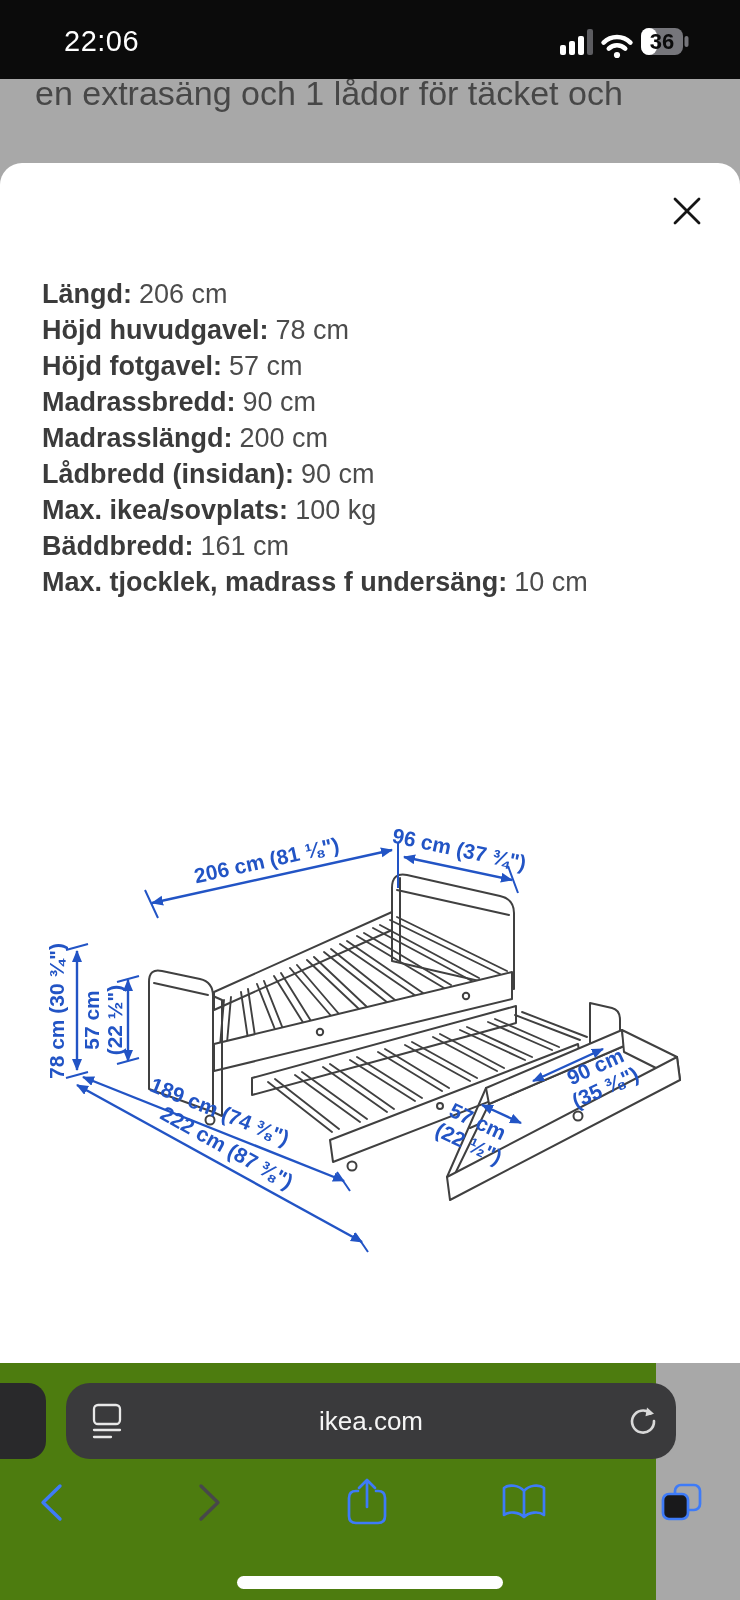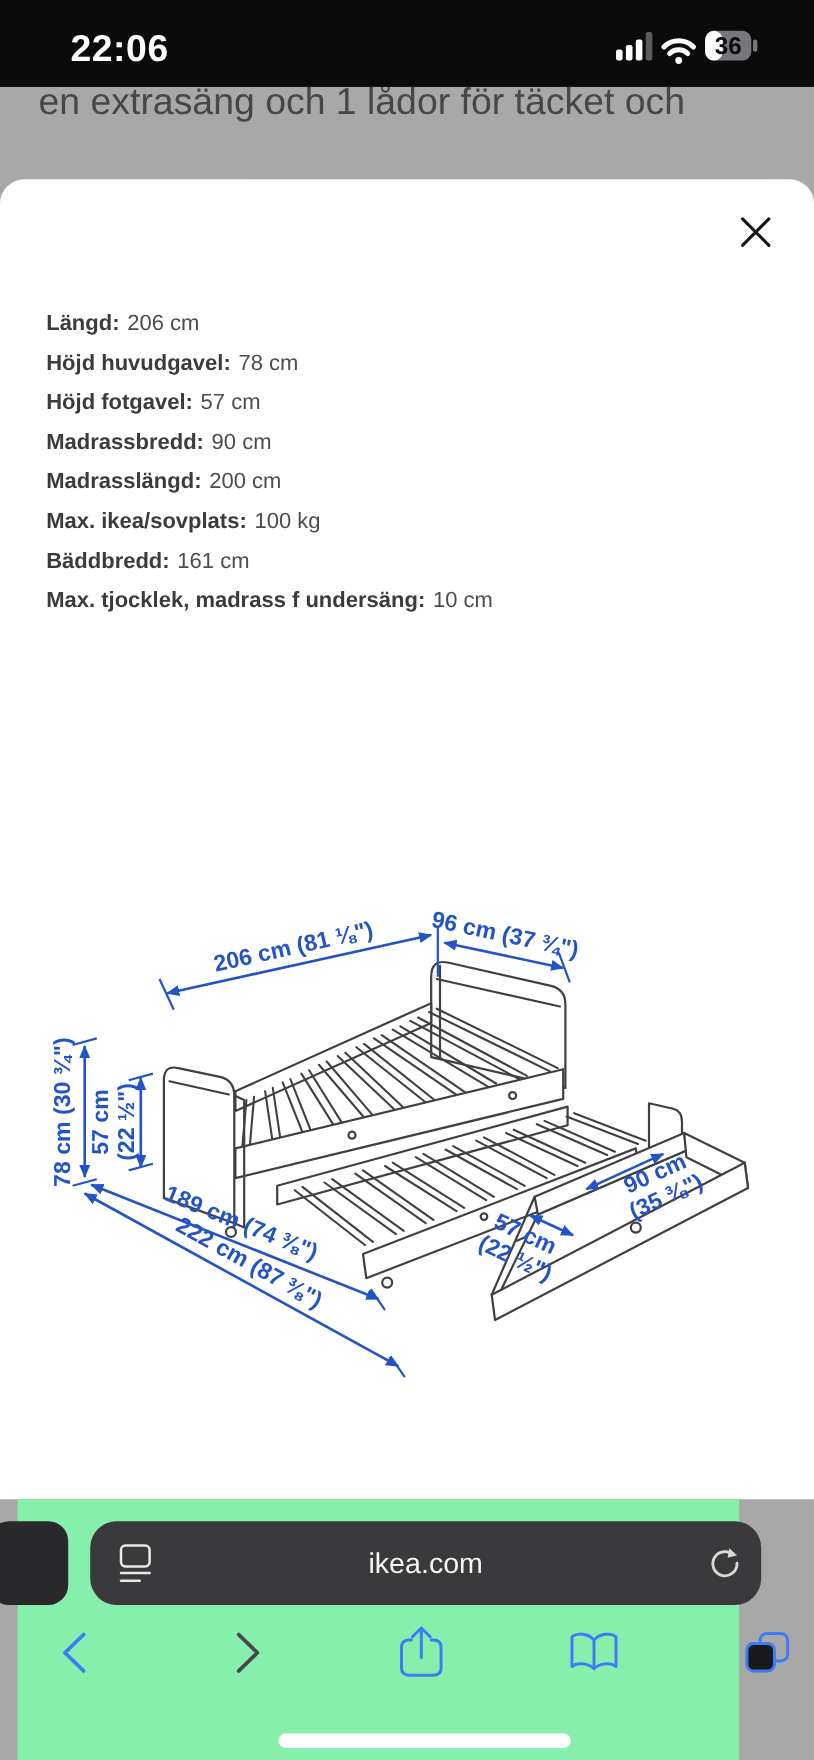--- a/index.html
+++ b/index.html
@@ -5,31 +5,31 @@
   html,body{margin:0;padding:0;background:#000;}
   *{box-sizing:border-box;}
   .screen{position:relative;width:740px;height:1600px;overflow:hidden;
     font-family:"Liberation Sans",sans-serif;background:#a8a8a8;}
   
   .backdrop{position:absolute;left:0;top:0;width:740px;height:400px;background:#a8a8a8;}
   .backdrop-text{position:absolute;left:35px;top:73px;width:700px;
     font-size:34px;line-height:41px;color:#474747;}
   
   .status-bar{position:absolute;left:0;top:0;width:740px;height:79px;background:#0b0b0b;z-index:30;}
-  .status-time{position:absolute;left:64px;top:25px;font-size:34px;font-weight:700;color:#fff;letter-spacing:.5px;}
+  .status-time{position:absolute;left:64px;top:25px;font-size:29px;font-weight:400;color:#fff;letter-spacing:.5px;}
   .status-icons{position:absolute;right:0;top:0;}
   
   .sheet{position:absolute;left:0;top:163px;width:740px;height:1200px;background:#ffffff;
     border-radius:22px 22px 0 0;z-index:10;}
   .close-btn{position:absolute;left:660px;top:22px;width:52px;height:52px;cursor:pointer;}
-  .spec-list{position:absolute;left:42px;top:113px;width:660px;font-size:20px;line-height:36px;color:#4c4c4c;}
+  .spec-list{position:absolute;left:42px;top:113px;width:660px;font-size:27px;line-height:36px;color:#4c4c4c;}
   .spec-label{font-weight:700;color:#3b3b3b;margin-right:7px;}
   .diagram{position:absolute;left:0;top:617px;width:740px;height:510px;}
   
-  .chrome{position:absolute;left:16px;top:1363px;width:656px;height:237px;background:#86efac;z-index:20;}
+  .chrome{position:absolute;left:0;top:1363px;width:656px;height:237px;background:#4d7c0f;z-index:20;}
   .peek-tab{position:absolute;left:-26px;top:20px;width:72px;height:76px;border-radius:18px;background:#29292b;}
   .url-bar{position:absolute;left:66px;top:20px;width:610px;height:76px;border-radius:24px;background:#3a3a3c;}
   .url-text{display:block;width:100%;text-align:center;line-height:76px;font-size:26px;color:#f5f5f5;}
   .reader-btn{position:absolute;left:24px;top:19px;}
   .reload-btn{position:absolute;right:16px;top:21px;}
   .toolbar{position:absolute;left:0;top:107px;width:740px;height:70px;}
   .home-indicator{position:absolute;left:237px;top:213px;width:266px;height:13px;border-radius:7px;background:#ffffff;}
 </style>
 </head>
 <body>
@@ -73,20 +73,21 @@
         <line x1="39" y1="14" x2="15" y2="38"></line>
       </g>
     </svg>
 
     <div class="spec-list">
       <div><span class="spec-label">Längd:</span><span class="spec-value">206 cm</span></div>
       <div><span class="spec-label">Höjd huvudgavel:</span><span class="spec-value">78 cm</span></div>
       <div><span class="spec-label">Höjd fotgavel:</span><span class="spec-value">57 cm</span></div>
       <div><span class="spec-label">Madrassbredd:</span><span class="spec-value">90 cm</span></div>
       <div><span class="spec-label">Madrasslängd:</span><span class="spec-value">200 cm</span></div>
+      <div><span class="spec-label">Lådbredd (insidan):</span><span class="spec-value">90 cm</span></div>
       <div><span class="spec-label">Max. ikea/sovplats:</span><span class="spec-value">100 kg</span></div>
       <div><span class="spec-label">Bäddbredd:</span><span class="spec-value">161 cm</span></div>
       <div><span class="spec-label">Max. tjocklek, madrass f undersäng:</span><span class="spec-value">10 cm</span></div>
     </div>
 
     <svg class="diagram" viewBox="0 780 740 510">
       <defs>
         <marker id="arw" markerUnits="userSpaceOnUse" markerWidth="14" markerHeight="12" refX="11" refY="5" orient="auto-start-reverse">
           <path d="M0,0 L12,5 L0,10 Z" fill="#2254c5"></path>
         </marker>

